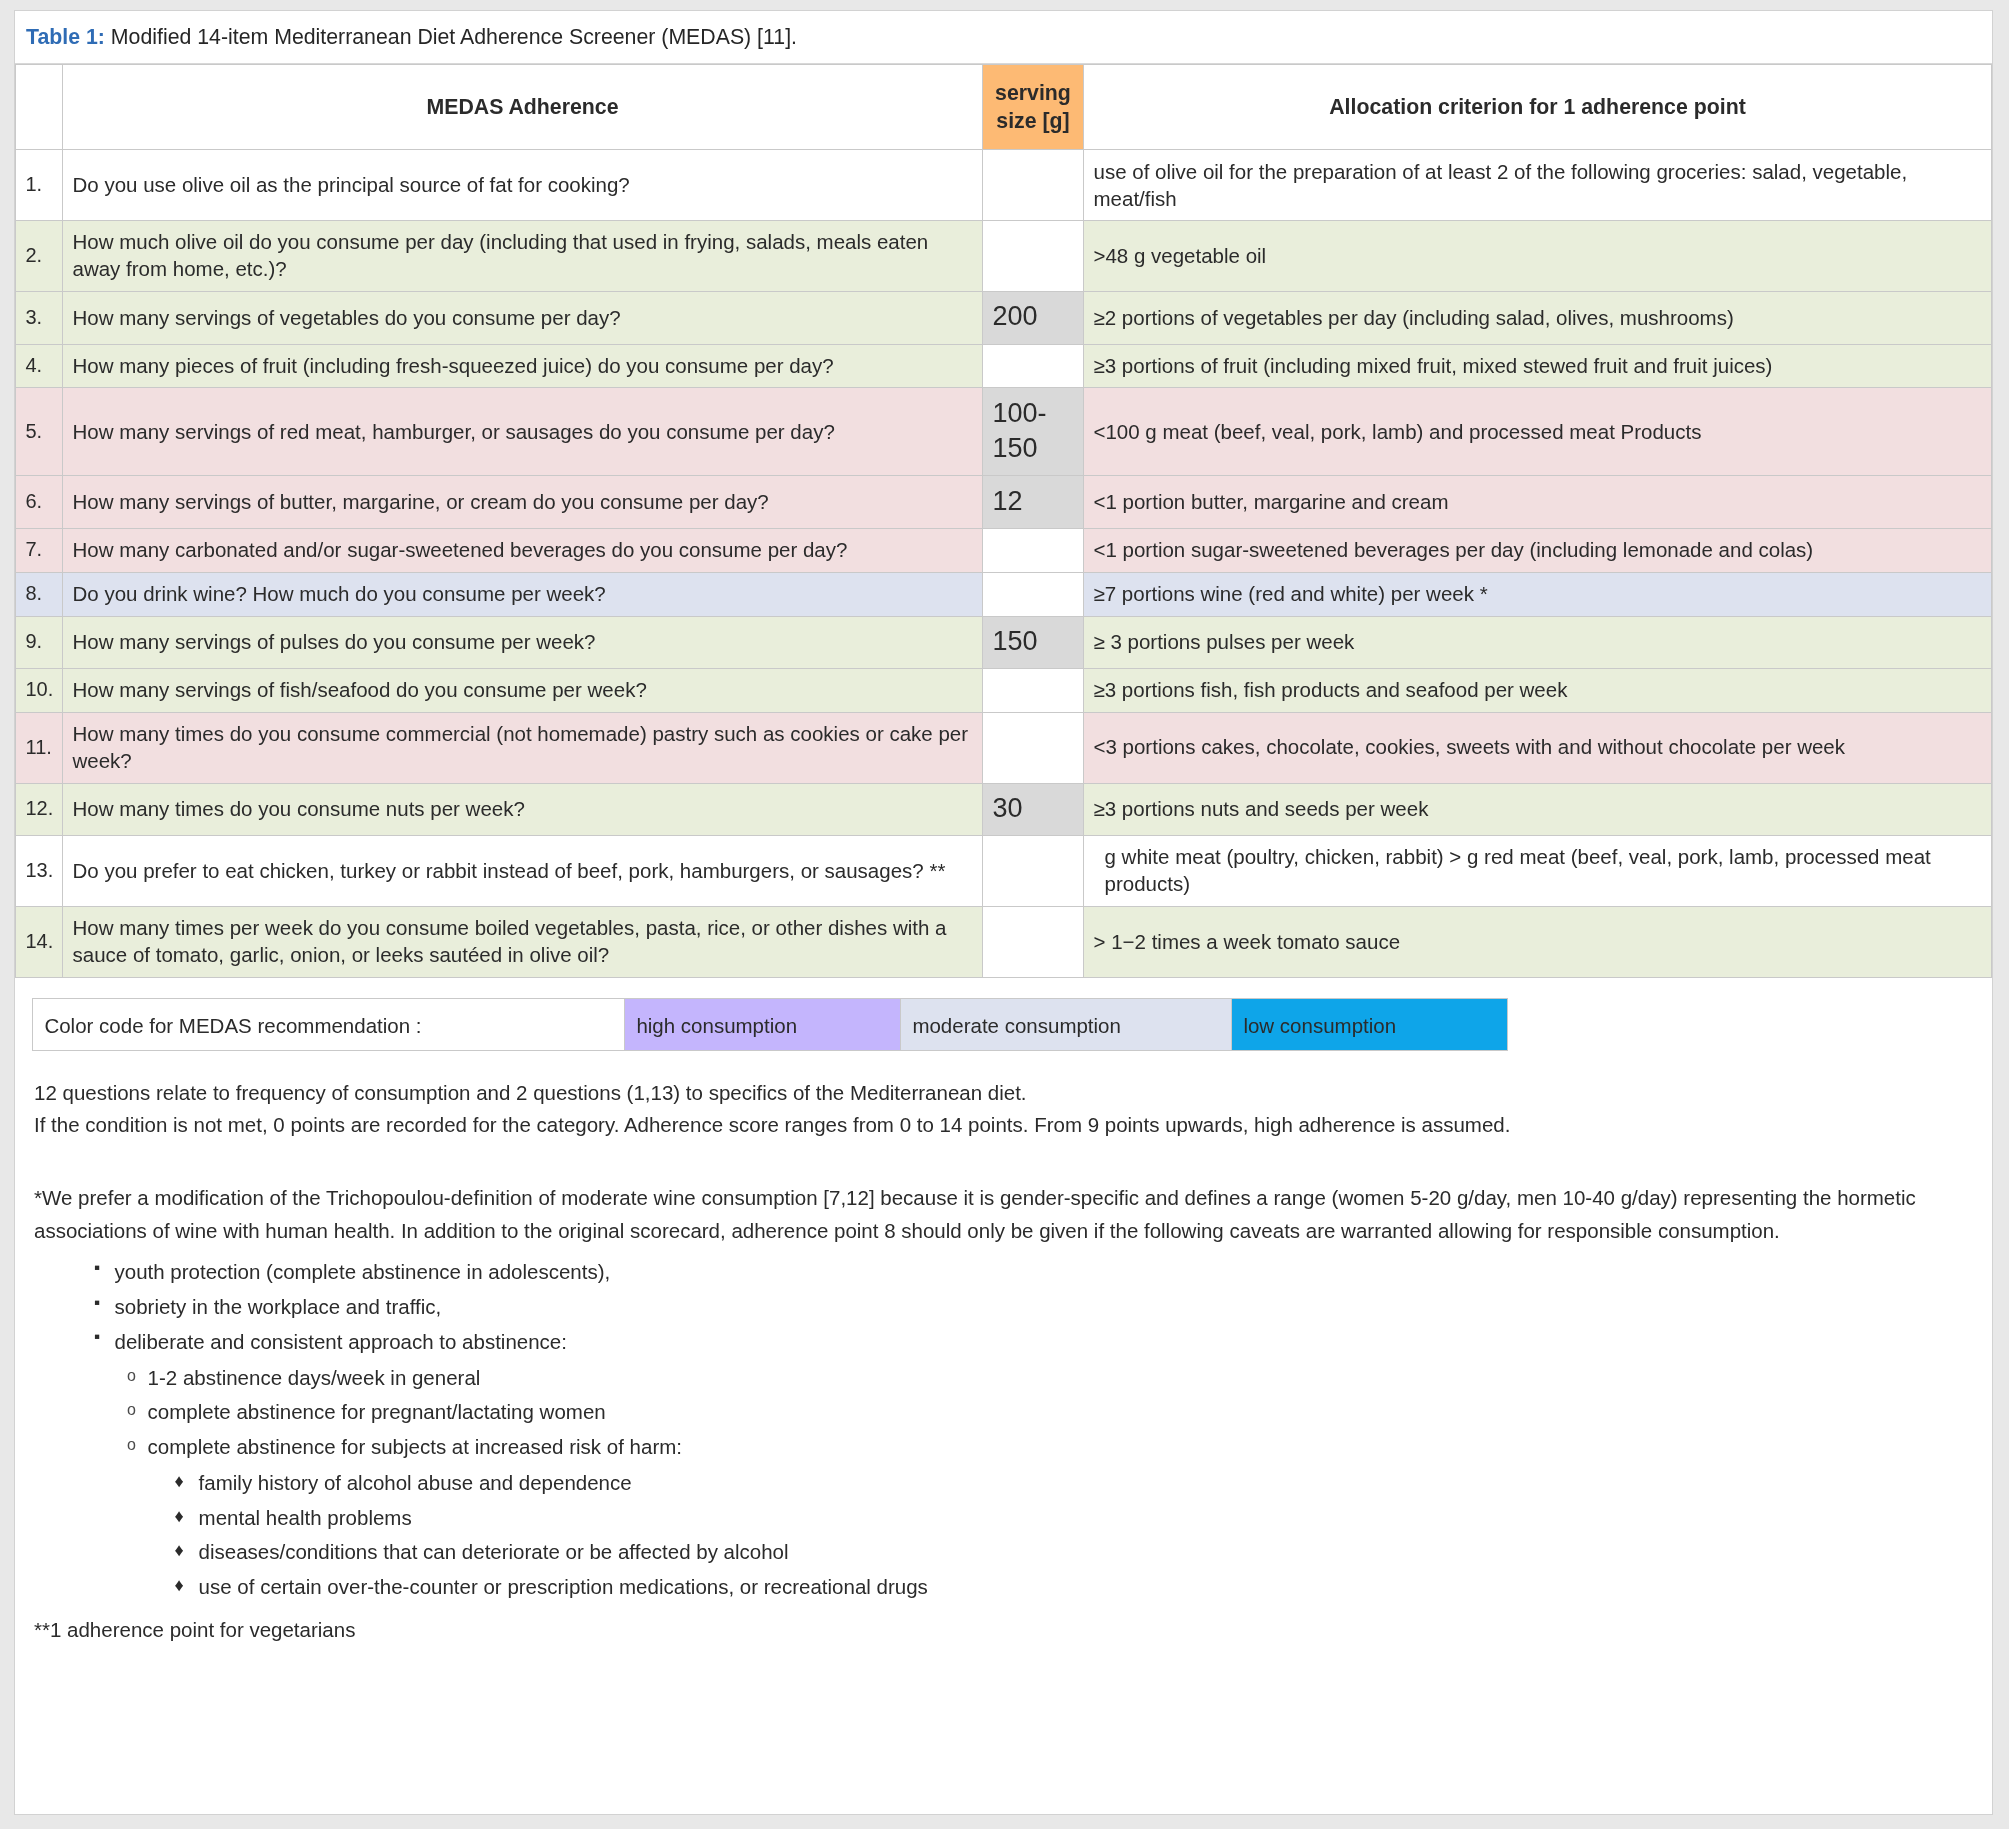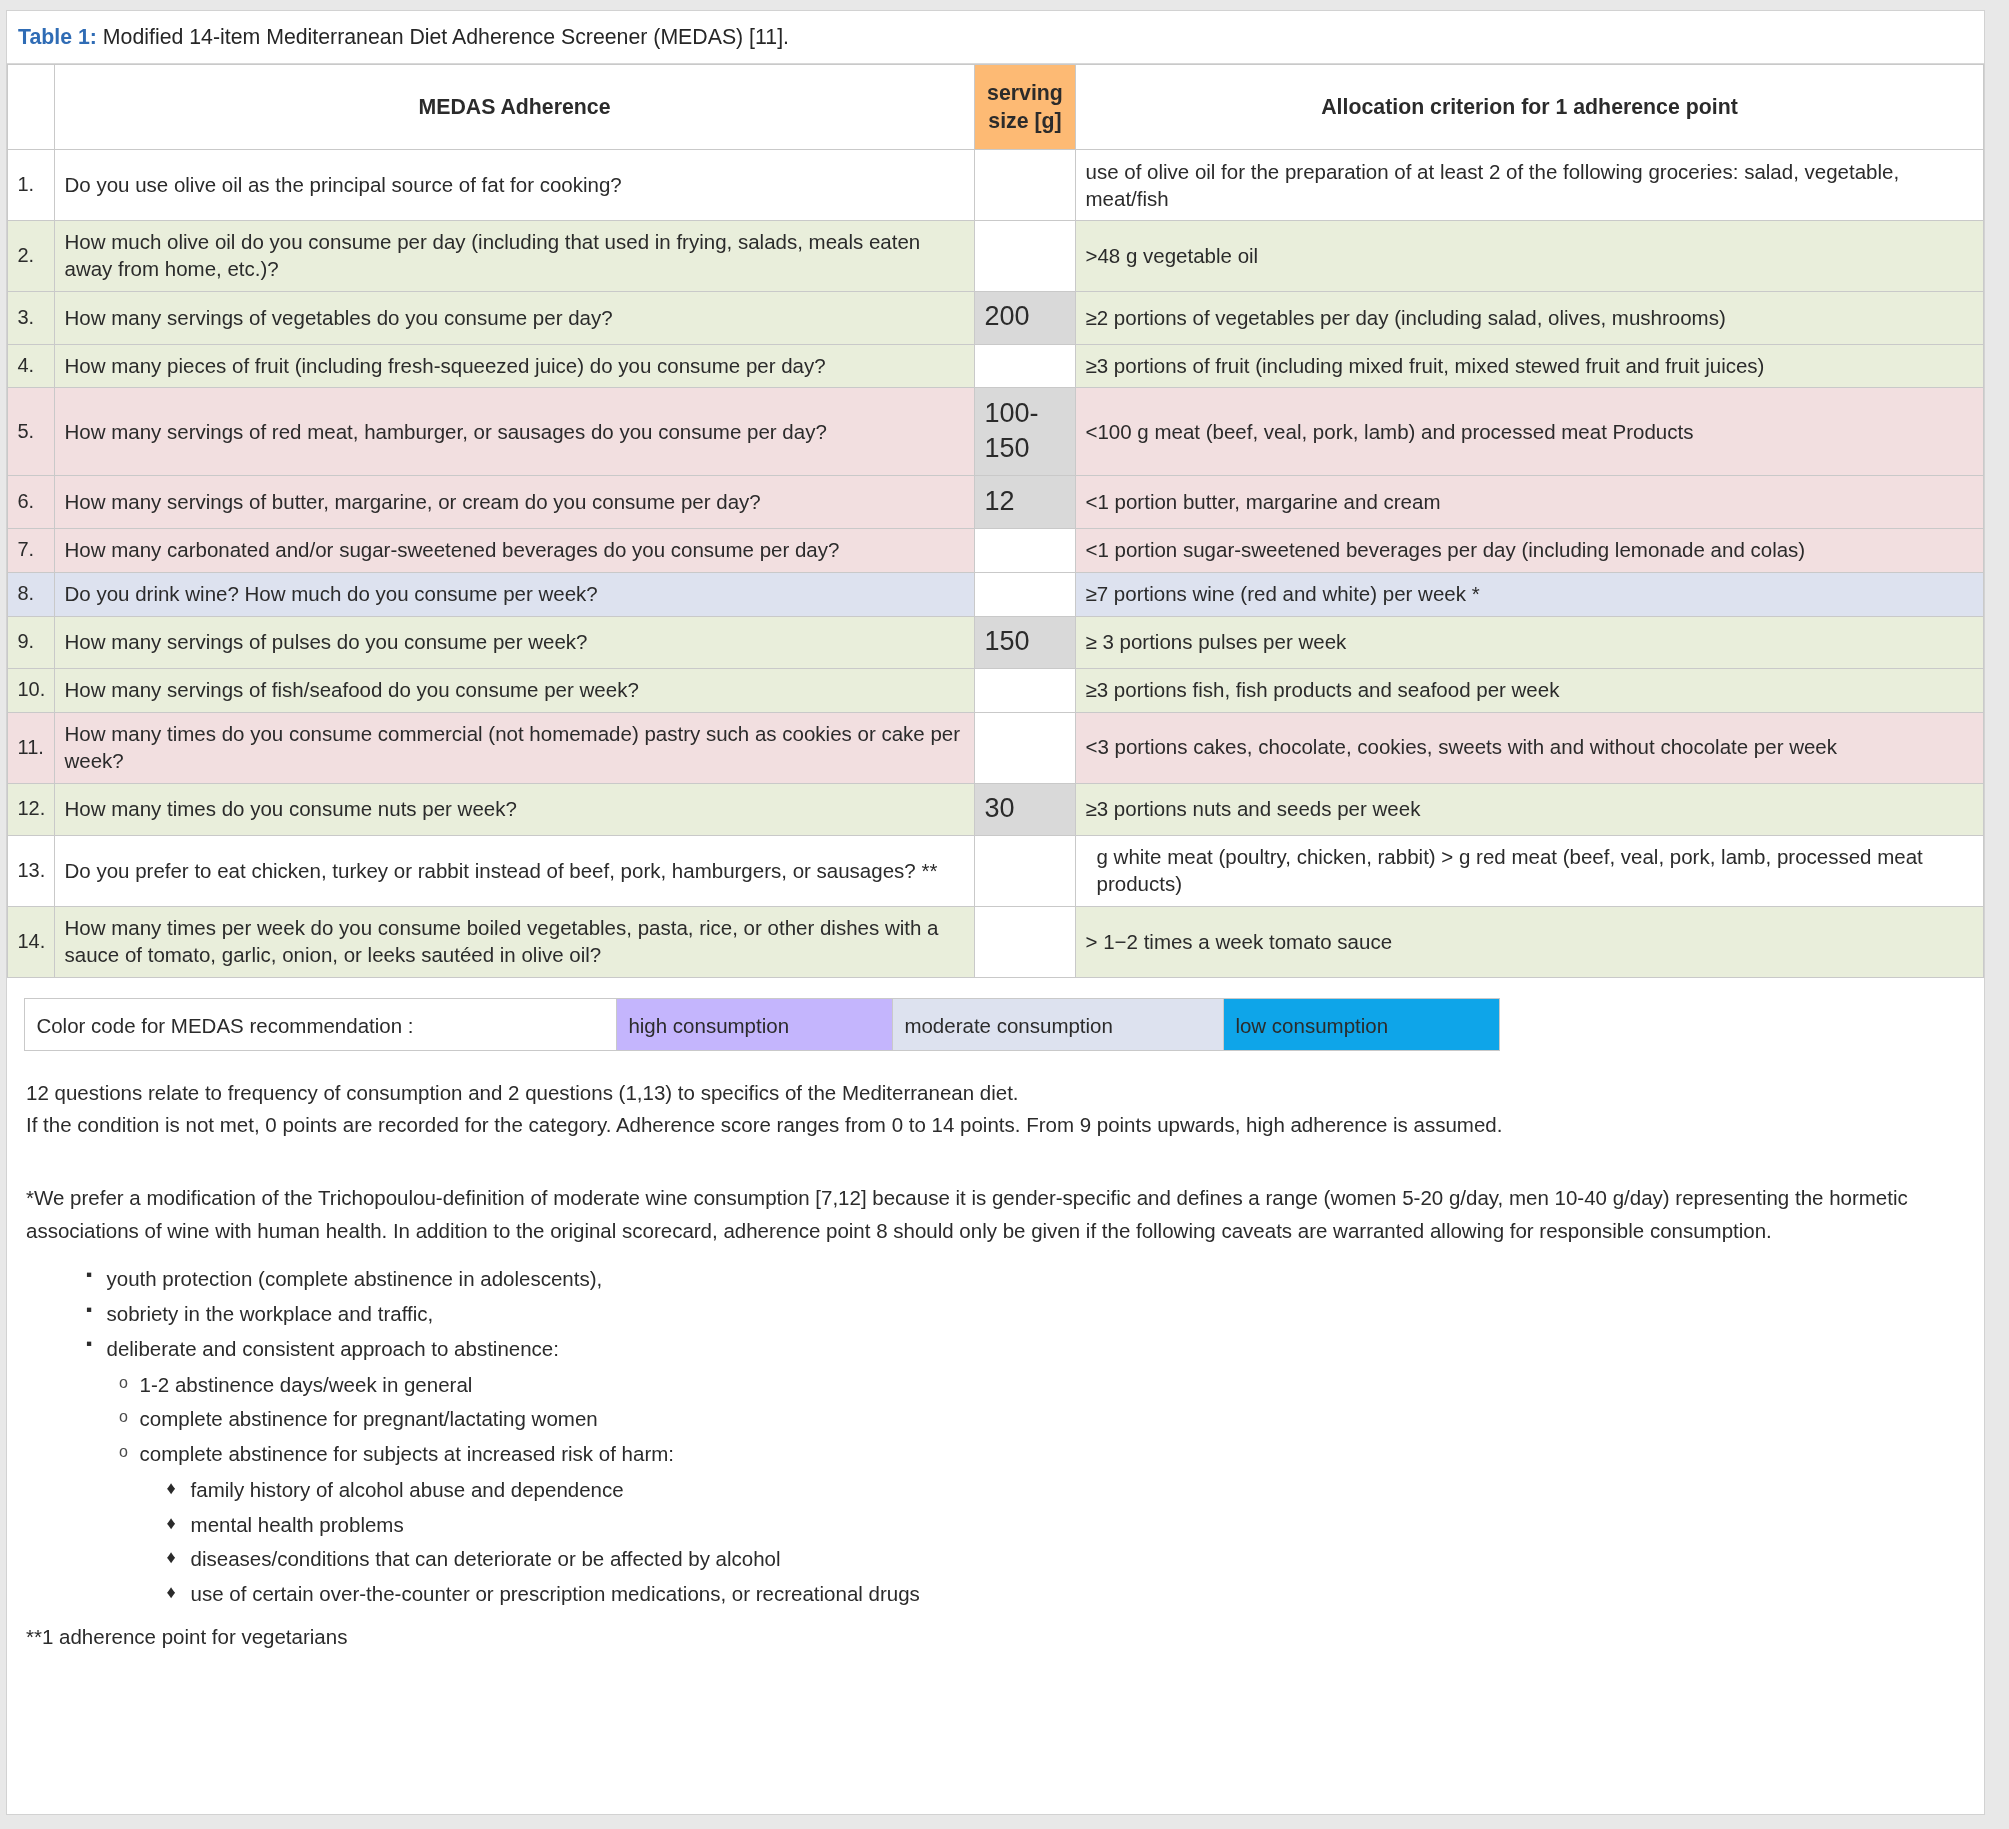--- a/index.html
+++ b/index.html
@@ -8,21 +8,21 @@
     background: #e8e8e8;
   }
   body {
     width: 2009px;
     height: 1830px;
     font-family: "Liberation Sans", sans-serif;
     -webkit-font-smoothing: antialiased;
   }
   .page {
     position: absolute;
-    left: 6px;
+    left: 14px;
     top: 9.5px;
     width: 1979px;
     height: 1805px;
     background: #ffffff;
     border: 0.8px solid #d2d2d2;
     box-sizing: border-box;
     overflow: hidden;
   }
 
   
@@ -128,21 +128,21 @@
     font-size: 20.5px;
     color: #2b2b2b;
     line-height: 1.5;
   }
   .notes p { margin: 0 0 1.6px 0; }
   .notes p.gap { margin-top: 40px; }
   .notes p.para { line-height: 1.62; }
 
   ul.lvl1 {
     list-style: none;
-    margin: 19px 0 0 0;
+    margin: 12px 0 0 0;
     padding: 0 0 0 60px;
   }
   ul.lvl1 > li {
     position: relative;
     padding-left: 20.5px;
     margin-bottom: 8px;
     line-height: 1.3;
   }
   ul.lvl1 > li::before {
     content: "\25AA";

